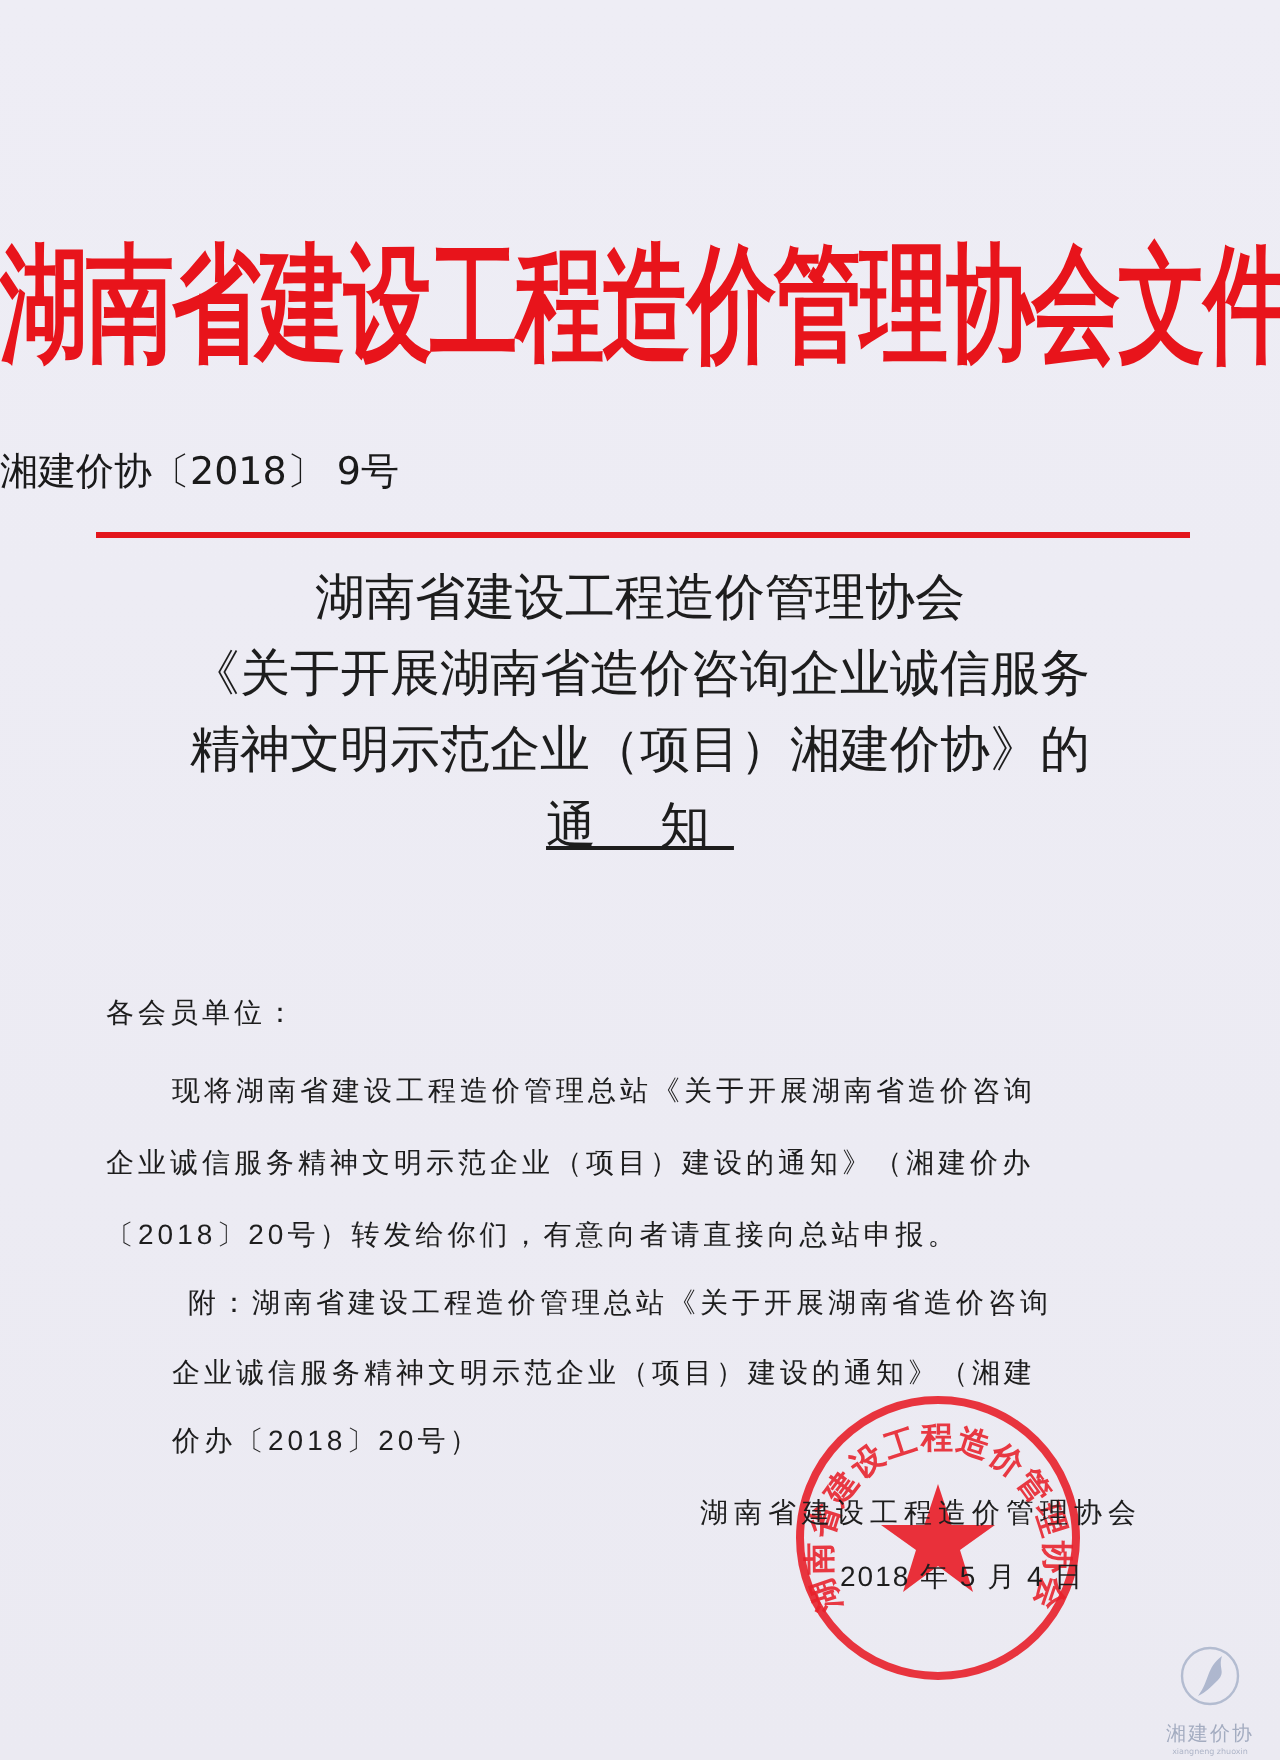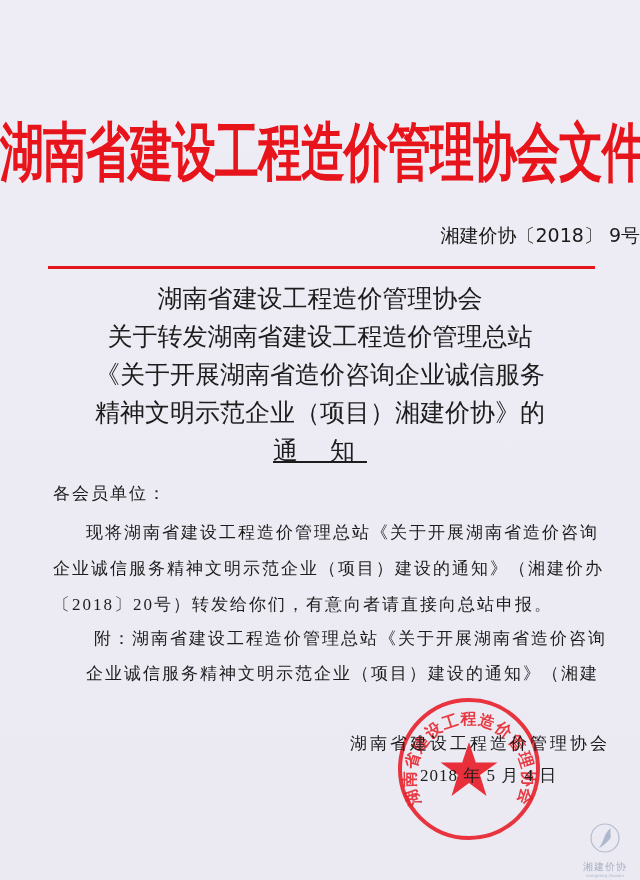--- a/index.html
+++ b/index.html
@@ -14,38 +14,38 @@
   .header-title {
     position: absolute; left: 0; width: 640px; top: 110px;
     text-align: center; color: #e8141b;
     font-family: "DejaVu Sans", sans-serif; font-weight: bold;
     font-size: 44px; letter-spacing: -1px;
     transform: scaleY(1.45); transform-origin: center top;
     white-space: nowrap;
   }
   .doc-number {
     position: absolute; left: 0; width: 640px; top: 223px;
-    text-align: right; font-family: "DejaVu Sans", sans-serif;
+    text-align: left; font-family: "DejaVu Sans", sans-serif;
     font-size: 19px; color: #1a1a1a; white-space: nowrap;
   }
   .red-rule {
     position: absolute; left: 48px; width: 547px; top: 266px; height: 3px;
     background: #e3161c;
   }
   .title-block {
     position: absolute; left: 0; width: 640px; top: 280px;
     text-align: center; font-family: "DejaVu Sans", sans-serif;
     font-size: 25px; line-height: 38px; color: #1d1d1d;
   }
   .title-line { white-space: nowrap; }
   .title-line.spaced { letter-spacing: 12px; text-decoration: underline; }
   .body-text {
     position: absolute; left: 53px; width: 540px;
-    font-family: Liberation Serif, serif; font-size: 17px; color: #1d1d1d;
-    white-space: nowrap; letter-spacing: 2px;
+    font-family: Liberation Sans, sans-serif; font-size: 14px; color: #1d1d1d;
+    white-space: nowrap; letter-spacing: 2px; margin-top: 16px;
   }
   .stamp {
     position: absolute; left: 396px; top: 696px; width: 146px; height: 146px;
     pointer-events: none;
   }
   .watermark {
     position: absolute; left: 575px; top: 818px; width: 60px; height: 60px;
     opacity: 0.55;
   }
   .watermark-label {
@@ -64,34 +64,34 @@
 <div class="page">
 
   <div class="header-title">湖南省建设工程造价管理协会文件</div>
 
   <div class="doc-number">湘建价协〔2018〕 9号</div>
 
   <div class="red-rule"></div>
 
   <div class="title-block">
     <div class="title-line">湖南省建设工程造价管理协会</div>
-    <div class="title-line">关于转发湖南省建设工程造价管理总站</div>
     <div class="title-line">《关于开展湖南省造价咨询企业诚信服务</div>
     <div class="title-line">精神文明示范企业（项目）湘建价协》的</div>
     <div class="title-line spaced">通 知</div>
   </div>
 
   <div class="body-text" style="top:482px;">各会员单位：</div>
 
   <div class="body-text" style="top:557px;">企业诚信服务精神文明示范企业（项目）建设的通知》（湘建价办</div>
   <div class="body-text" style="top:521px; left:86px;">现将湖南省建设工程造价管理总站《关于开展湖南省造价咨询</div>
   <div class="body-text" style="top:593px;">〔2018〕20号）转发给你们，有意向者请直接向总站申报。</div>
 
   <div class="body-text" style="top:627px; left:94px;">附：湖南省建设工程造价管理总站《关于开展湖南省造价咨询</div>
   <div class="body-text" style="top:662px; left:86px;">企业诚信服务精神文明示范企业（项目）建设的通知》（湘建</div>
+  <div class="body-text" style="top:696px; left:86px;">价办〔2018〕20号）</div>
 
   <svg class="stamp" viewBox="0 0 146 146">
     <defs>
       <path id="sealArc" d="M 22 100 A 54 54 0 1 1 124 100" fill="none"></path>
     </defs>
     <circle cx="73" cy="73" r="69" fill="none" stroke="#e8202a" stroke-width="4" opacity="0.9"></circle>
     <text font-family="DejaVu Sans, sans-serif" font-size="16" font-weight="bold" fill="#e8202a" opacity="0.88" letter-spacing="1">
       <textPath href="#sealArc" startOffset="50%" text-anchor="middle">湖南省建设工程造价管理协会</textPath>
     </text>
     <polygon points="73,46 79.8,66.5 101.5,66.5 84,79 90.5,100 73,87 55.5,100 62,79 44.5,66.5 66.2,66.5" fill="#e8202a" opacity="0.92"></polygon>

